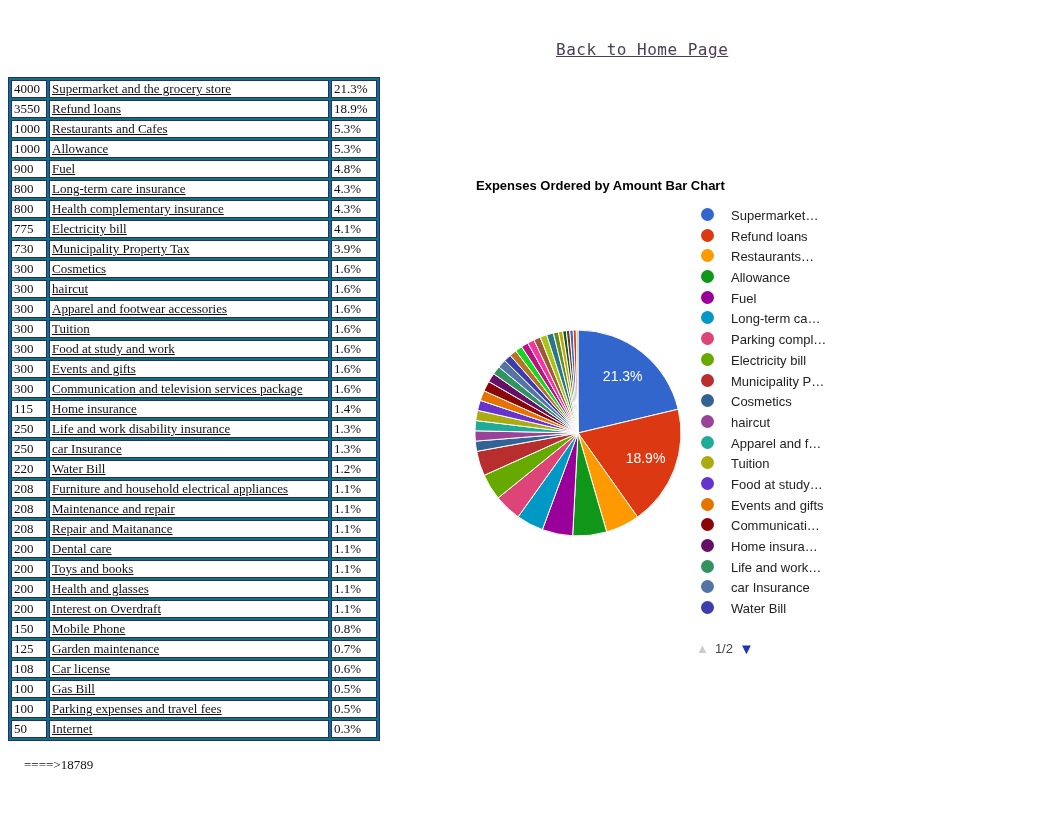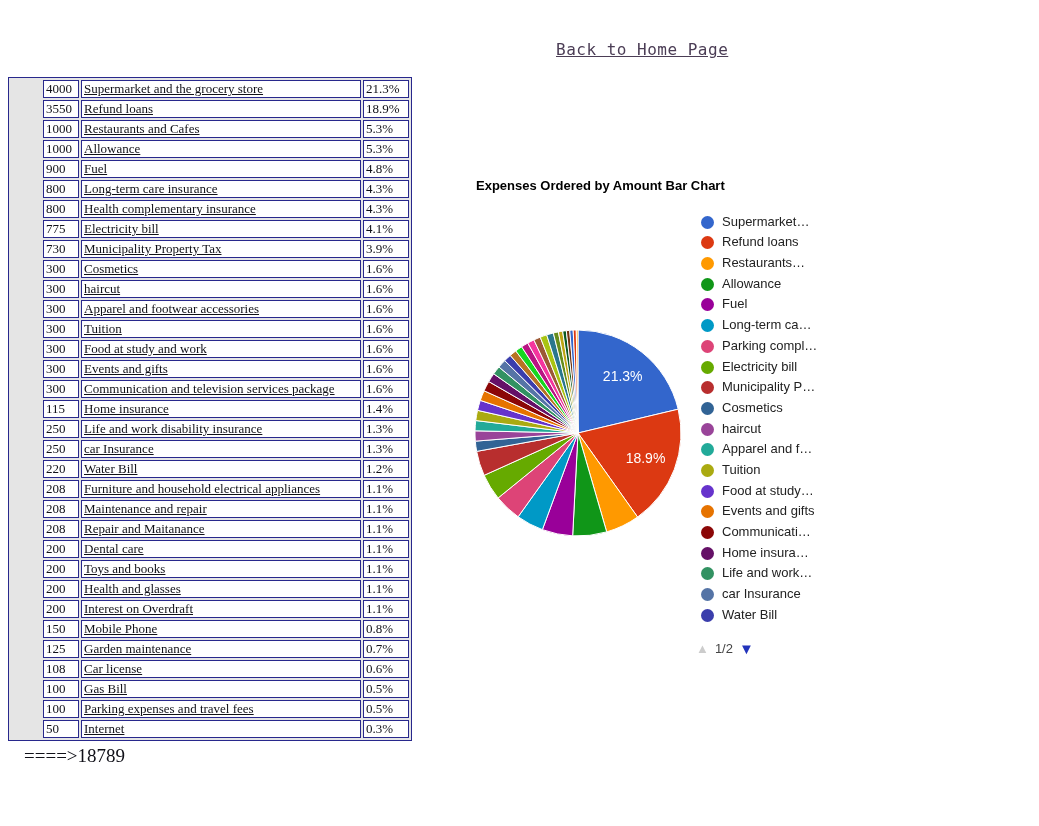--- a/index.html
+++ b/index.html
@@ -7,36 +7,36 @@
           font-family:"Liberation Sans", sans-serif; overflow:hidden; }
 
   
   .back-link { position:absolute; left:556px; top:40px;
     font-family:"DejaVu Sans Mono", monospace; font-size:16px;
     color:#4b3d55; text-decoration:underline; letter-spacing:0.5px; cursor:pointer; }
 
   
   .table-wrap { position:absolute; left:8px; top:77px; }
   table.expense { border-collapse:separate; border-spacing:2px;
-    border:1px solid #28288C; background:#e5e5e5;padding-left:32px; }
+    border:1px solid #28288C; background:#0f766e; }
   table.expense td { border:1px solid #28288C; background:#ffffff;
     font-family:"Liberation Serif", serif; font-size:13px; line-height:16px;
     padding:0 2px; white-space:nowrap; color:#101018; }
   td.c-amount { width:30px; }
   td.c-name   { width:274px;text-decoration:underline; }
   td.c-pct    { width:40px; }
-  .total-line { margin:4px 0 0 16px; font-family:"Liberation Serif", serif;
-    font-size:19px; color:#101018; }
+  .total-line { margin:16px 0 0 16px; font-family:"Liberation Serif", serif;
+    font-size:13px; color:#101018; }
 
   
   .chart-title { position:absolute; left:476px; top:178px;
     font-size:13px; font-weight:bold; color:#000000; }
   #pie-svg { position:absolute; left:470px; top:325px; }
   .legend { position:absolute; left:701px; top:208px; }
-  .legend-item { display:flex; align-items:flex-end; height:20.7px; cursor:pointer; }
+  .legend-item { display:flex; align-items:flex-start; height:20.7px; cursor:pointer;gap:9px; }
   .legend-dot { width:13px; height:13px; border-radius:50%; margin-right:8px; flex:none; }
   .legend-label { font-size:13px; color:#222222; }
   .pager { position:absolute; left:696px; top:640px; display:flex; align-items:center; }
   .pager-up   { font-size:13px; margin-right:6px; cursor:pointer; }
   .pager-label{ font-size:13px; color:#444444; }
   .pager-down { font-size:15px; margin-left:6px; cursor:pointer; }
 </style>
 </head>
 <body>
 

